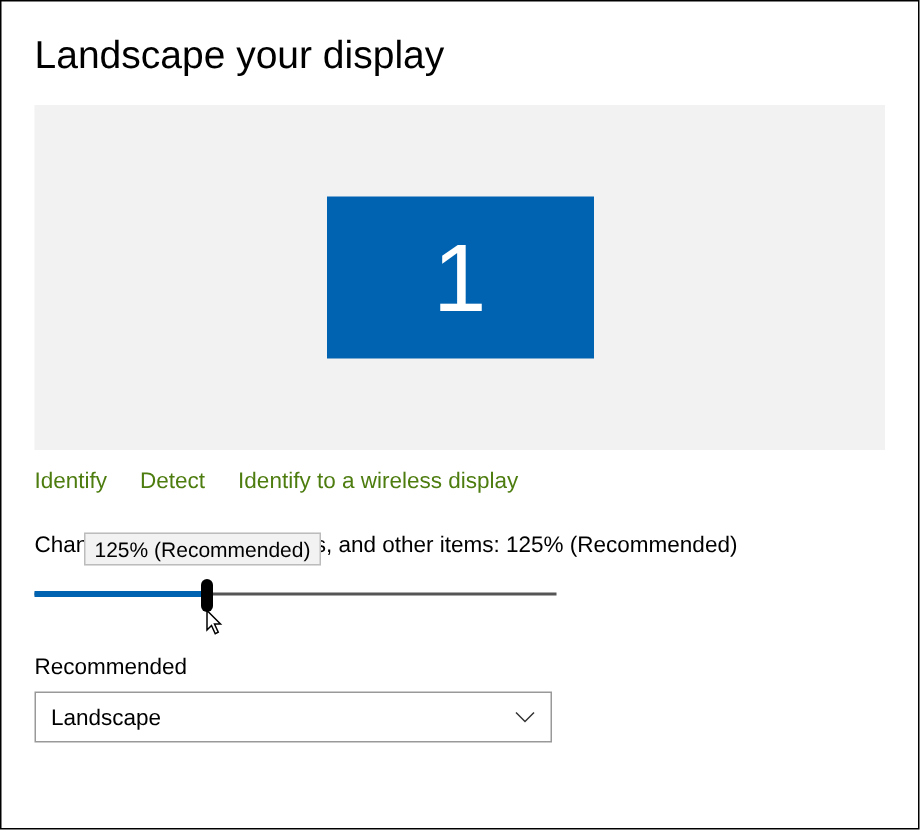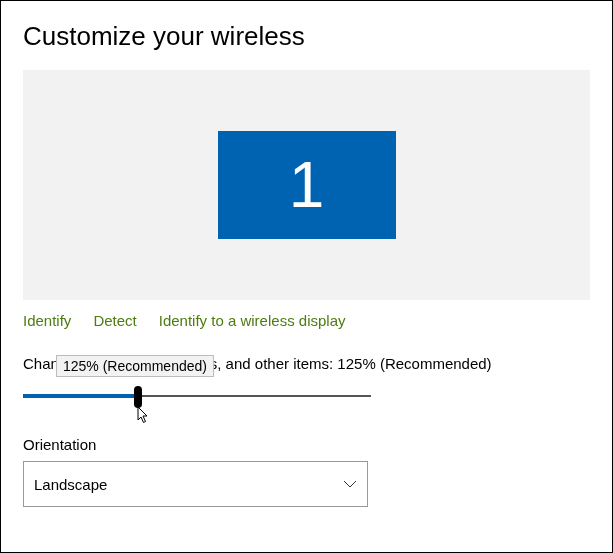--- a/index.html
+++ b/index.html
@@ -108,37 +108,37 @@
       height: 18px;
       transform: translateX(-1px);
       pointer-events: none;
     }
     .field-label {
       font-size: 15px;
       margin-bottom: 8px;
     }
     .select {
       width: 345px;
-      height: 46px;
+      height: 34px;
       border: 1px solid #999;
       padding: 0 10px;
       display: flex;
       align-items: center;
       justify-content: space-between;
       cursor: pointer;
       font-size: 15px;
     }
     .chevron svg { display: block; }
     .hidden-text-measure { display: inline; }
   </style>
 </head>
 <body>
 
 <div class="content">
-  <h1 class="page-title">Customize your wireless</h1>
+  <h1 class="page-title">Landscape your display</h1>
 
   <div class="display-preview">
     <div class="monitor">1</div>
   </div>
 
   <div class="link-row">
     <span class="link">Identify</span>
     <span class="link">Detect</span>
     <span class="link">Identify to a wireless display</span>
   </div>
@@ -151,21 +151,21 @@
     <div class="slider-track"></div>
     <div class="slider-fill"></div>
     <div class="slider-thumb"></div>
     <div class="cursor-icon">
       <svg width="14" height="18" viewBox="0 0 14 18">
         <path d="M1 1 L1 14 L4 11 L6.5 16.5 L8.5 15.5 L6 10 L10 10 Z" fill="#fff" stroke="#000" stroke-width="1"></path>
       </svg>
     </div>
   </div>
 
-  <div class="field-label">Orientation</div>
+  <div class="field-label">Recommended</div>
   <div class="select">
     <span>Landscape</span>
     <span class="chevron">
       <svg width="14" height="8" viewBox="0 0 14 8">
           <path d="M1 1 L7 7 L13 1" fill="none" stroke="#333" stroke-width="1"></path>
         </svg>
     </span>
   </div>
 </div>
 

